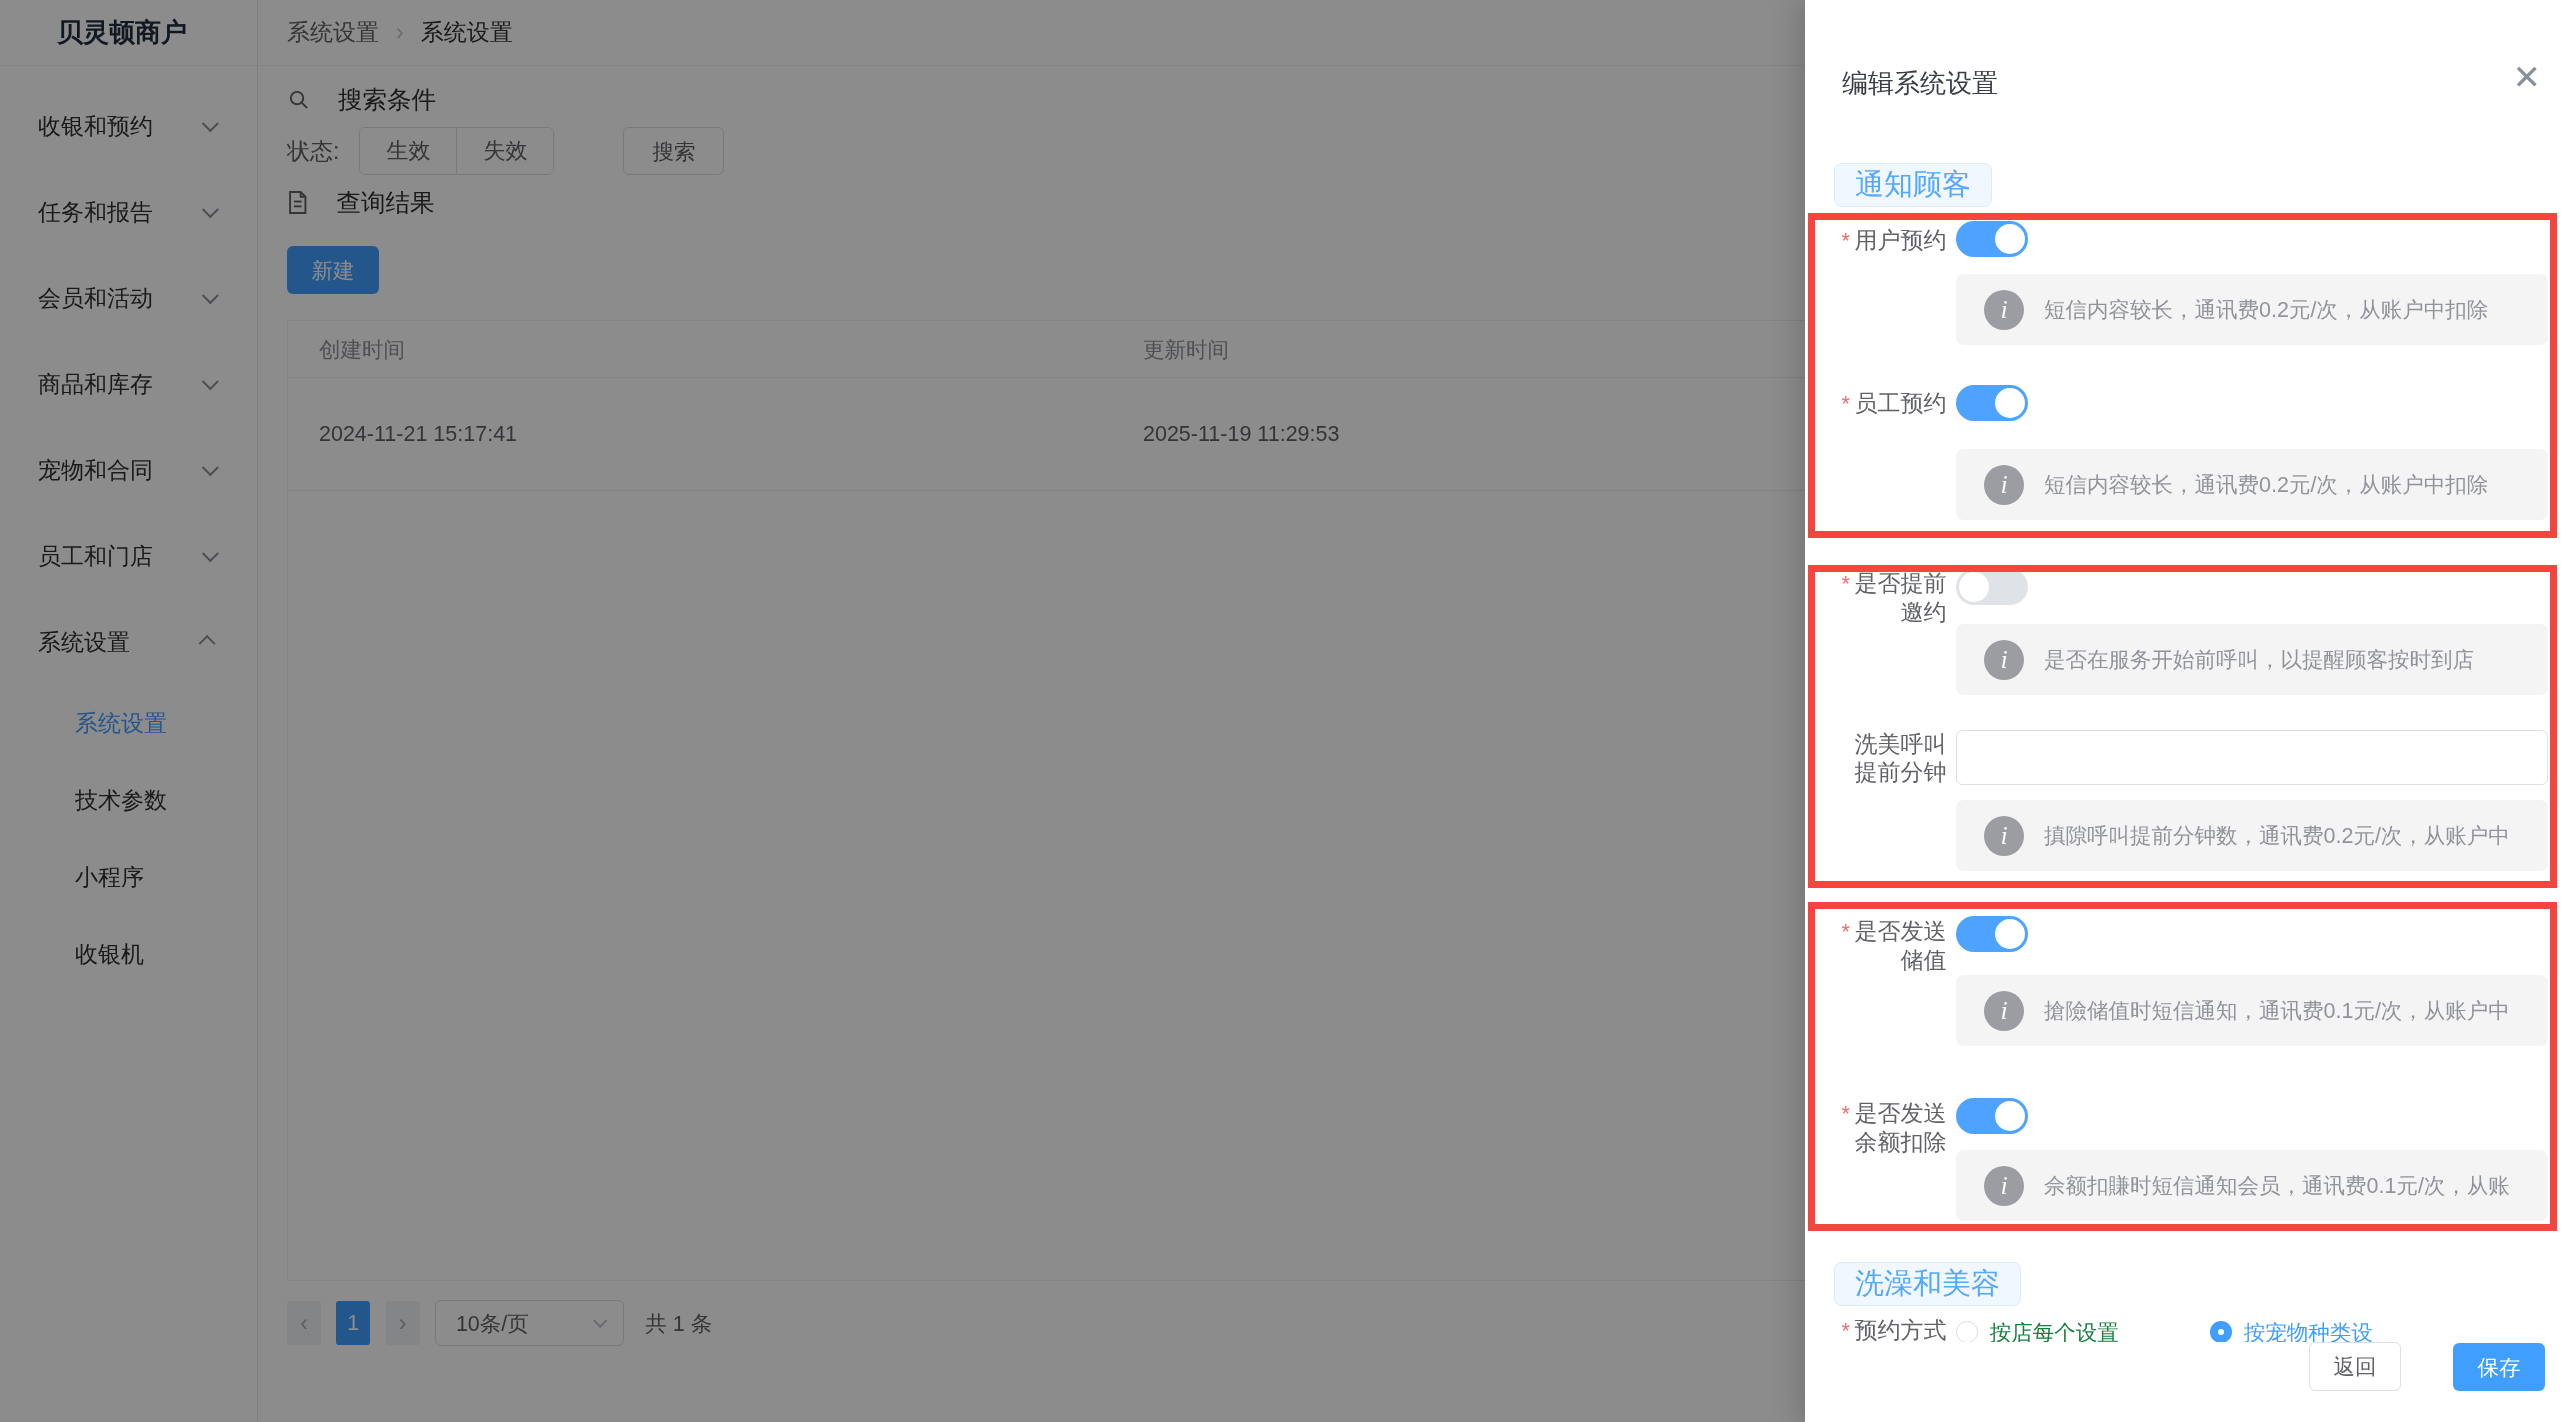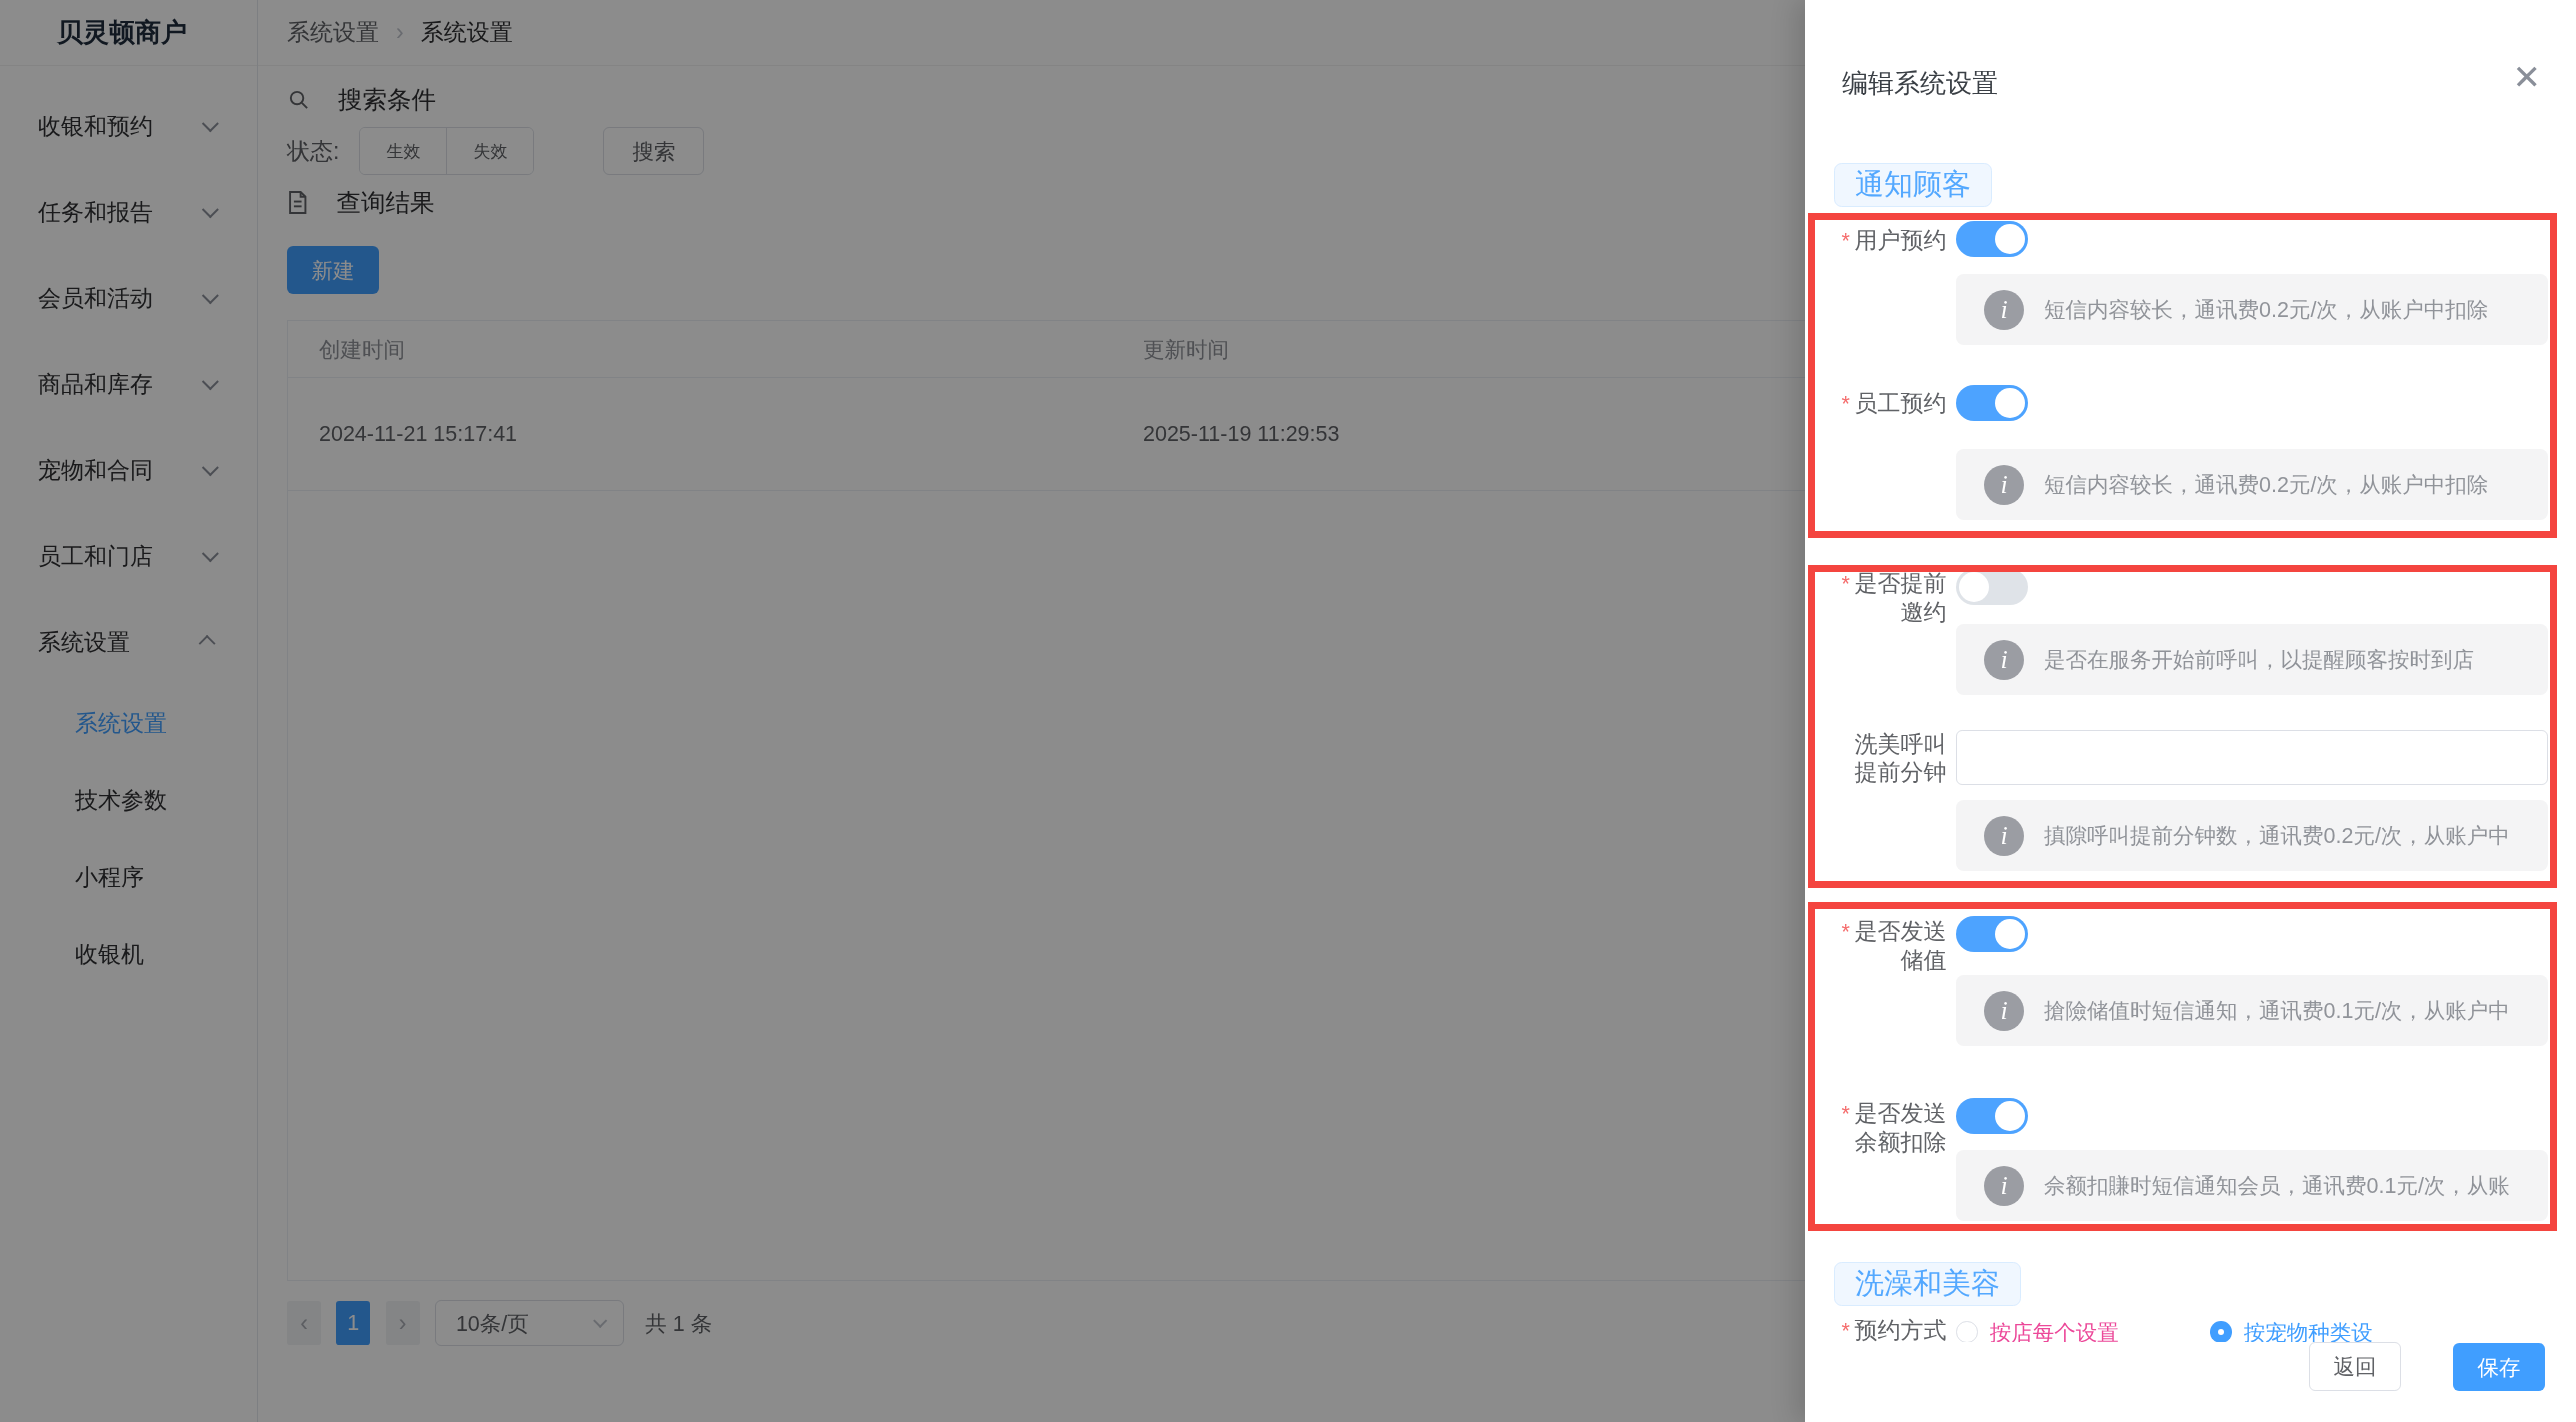--- a/index.html
+++ b/index.html
@@ -20,21 +20,21 @@
   
   .main { position:absolute; left:258px; top:0; right:0; height:100%; background:#fff; }
   .topbar { height:66px; border-bottom:0.8px solid #f0f0f0; display:flex; align-items:center; padding-left:29px; }
   .breadcrumb { display:flex; align-items:center; gap:17px; font-size:23px; }
   .bc-1 { color:#606266; } .bc-sep { color:#c0c4cc; font-size:23px; } .bc-2 { color:#303133; }
 
   .section-title { position:absolute; left:29px; display:flex; align-items:center; gap:28px; font-size:24.5px; color:#303133;text-align:center; }
   .st-icon { display:inline-flex; }
   .filter-row { position:absolute; left:29px; top:127px; height:48px; display:flex; align-items:center; font-size:23px; color:#606266; }
   .seg { display:inline-flex; border:0.8px solid #dcdfe6; border-radius:6.1px; margin-left:20px; height:48px; overflow:hidden; }
-  .seg-btn { padding:0 26px; display:flex; align-items:center; font-size:17px; color:#606266; background:#fff; cursor:pointer; }
+  .seg-btn { padding:0 26px; display:flex; align-items:center; font-size:22px; color:#606266; background:#fff; cursor:pointer; }
   .seg-btn + .seg-btn { border-left:0.8px solid #dcdfe6; }
   .btn-plain { margin-left:69px; height:48px; padding:0 28px; display:inline-flex; align-items:center; border:0.8px solid #dcdfe6; border-radius:6.1px; font-size:21.5px; color:#606266; background:#fff; cursor:pointer; }
   .btn-primary { position:absolute; left:29px; top:246px; height:48px; padding:0 24.5px; display:inline-flex; align-items:center; background:#409eff; color:#fff; font-size:21.5px; border:none; border-radius:6.1px; cursor:pointer; }
 
   .table { position:absolute; left:29px; top:320px; width:2300px; height:961px; border:0.8px solid #ebeef5; background:#fff; }
   .t-head { display:flex; height:57px; border-bottom:0.8px solid #ebeef5; align-items:center; }
   .t-row  { display:flex; height:113px; border-bottom:0.8px solid #ebeef5; align-items:center; }
   .t-cell { width:824px; padding-left:31px; font-size:21.5px; }
   .t-head .t-cell { color:#909399; }
   .t-row  .t-cell { color:#606266; }
@@ -66,21 +66,21 @@
   .switch.off .knob { left:3.1px; }
 
   .info-box { position:absolute; left:151px; width:592px; height:71px; background:#f4f4f5; border-radius:7.7px; display:flex; align-items:center; padding-left:28px; gap:20px; }
   .info-ico { width:40px; height:40px; min-width:40px; border-radius:50%; background:#9b9da3; color:#fff; display:flex; align-items:center; justify-content:center; font-size:26px; font-style:italic; font-family:"Liberation Serif","DejaVu Serif",serif; }
   .info-txt { font-size:21.5px; color:#909399; white-space:nowrap; }
 
   .f-input { position:absolute; left:151px; width:592px; height:55px; border:0.8px solid #dcdfe6; border-radius:6.1px; background:#fff; font-size:21.5px; padding:0 15.3px; color:#303133; }
 
   .bottom-row { position:absolute; left:0; right:0; top:1316px; height:31px; overflow:hidden; }
   .bottom-row .f-label { top:0; }
-  .radio { position:absolute; display:flex; align-items:center; gap:12.3px; font-size:21.5px; color:#ec4899; top:1.5px; }
+  .radio { position:absolute; display:flex; align-items:center; gap:12.3px; font-size:21.5px; color:#15803d; top:1.5px; }
   .radio .rdot { width:21.5px; height:21.5px; border-radius:50%; border:1.5px solid #dcdfe6; background:#fff; }
   .radio.sel { color:#409eff; }
   .radio.sel .rdot { border:none; background:#409eff; position:relative; }
   .radio.sel .rdot::after { content:""; position:absolute; left:7.7px; top:7.7px; width:6.1px; height:6.1px; border-radius:50%; background:#fff; }
   .r1 { left:151px; } .r2 { left:405px;text-align:right; }
 
   .drawer-footer { position:absolute; left:0; bottom:0; width:100%; height:81px; background:#fff; z-index:5; }
   .btn-back { position:absolute; right:175px; bottom:32px; width:92px; height:49px; background:#fff; border:0.8px solid #dcdfe6; border-radius:6.1px; font-size:21.5px; color:#606266; display:flex; align-items:center; justify-content:center; cursor:pointer; }
   .btn-save { position:absolute; right:31px; bottom:32px; width:92px; height:48px; background:#409eff; border:none; border-radius:6.1px; font-size:21.5px; color:#fff; display:flex; align-items:center; justify-content:center; cursor:pointer; }
 

